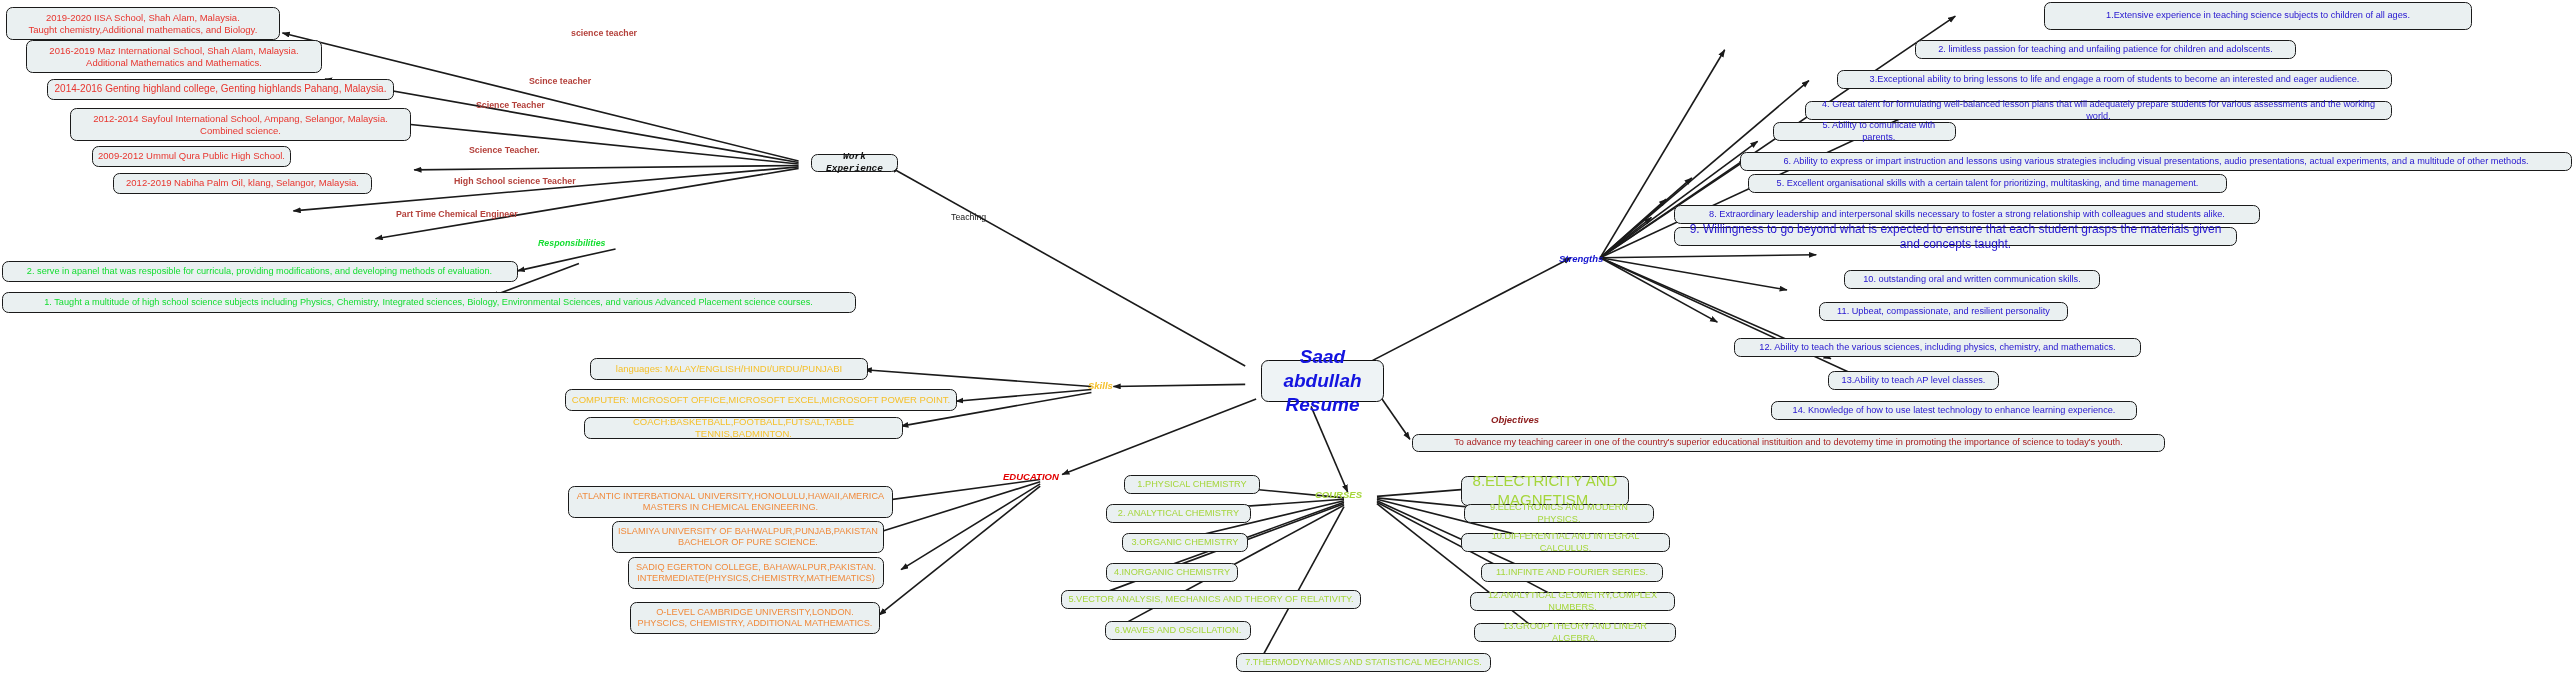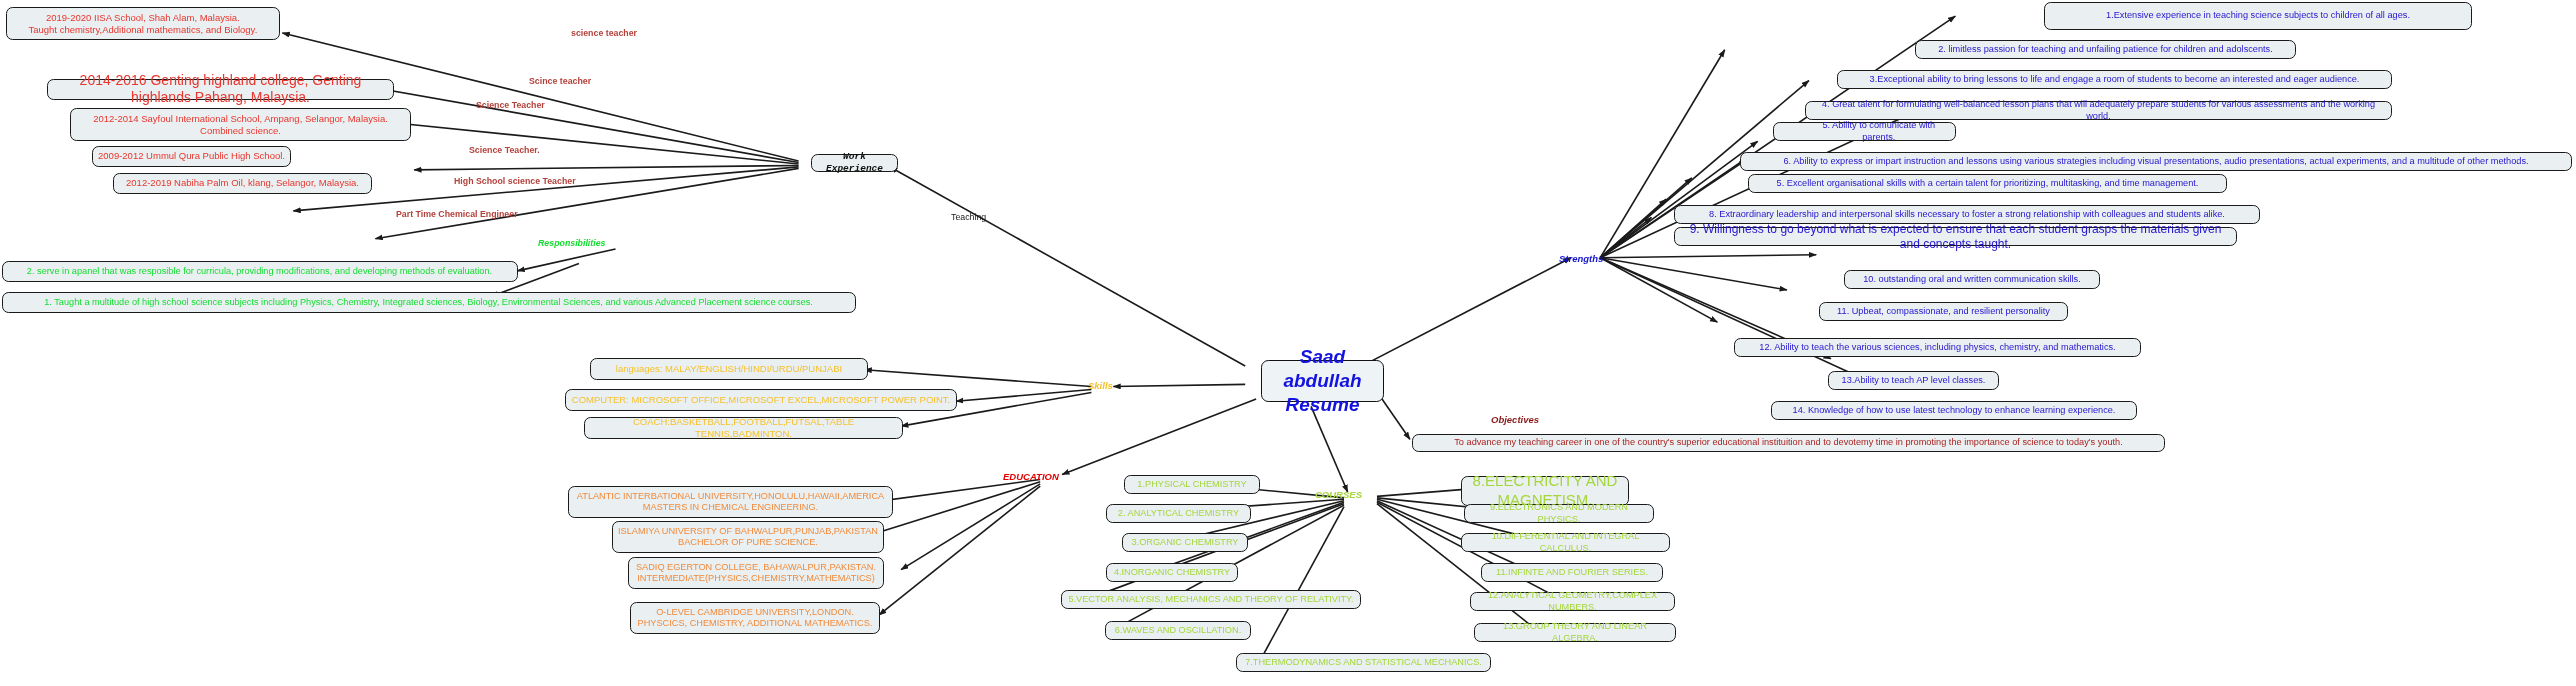--- a/index.html
+++ b/index.html
@@ -142,21 +142,25 @@
     <span>Science Teacher.</span></div>
   <div class="elabel plain" style="left:454px;top:176px;font-size:8.8px;color:#b4413b;">
     <span>High School science Teacher</span></div>
   <div class="elabel plain" style="left:396px;top:209px;font-size:8.8px;color:#b4413b;">
     <span>Part Time Chemical Engineer</span></div>
 
   <div class="node c-red" style="left:5.9px;top:7.3px;width:274px;height:33px;font-size:9.5px;flex-direction:column;">
     <span>2019-2020 IISA School, Shah Alam, Malaysia.</span>
     <span>Taught chemistry,Additional mathematics, and Biology.</span>
   </div>
-  <div class="node c-red" style="left:47px;top:79px;width:347px;height:20.5px;font-size:14px;flex-direction:column;">
+  <div class="node c-red" style="left:26px;top:40px;width:296px;height:33px;font-size:9.5px;flex-direction:column;">
+    <span>2016-2019 Maz International School, Shah Alam, Malaysia.</span>
+    <span>Additional Mathematics and Mathematics.</span>
+  </div>
+  <div class="node c-red" style="left:47px;top:79px;width:347px;height:20.5px;font-size:10px;flex-direction:column;">
     <span>2014-2016 Genting highland college, Genting highlands Pahang, Malaysia.</span>
   </div>
   <div class="node c-red" style="left:70px;top:108px;width:341px;height:33px;font-size:9.5px;flex-direction:column;">
     <span>2012-2014 Sayfoul International School, Ampang, Selangor, Malaysia.</span>
     <span>Combined science.</span>
   </div>
   <div class="node c-red" style="left:92px;top:146px;width:199px;height:20.5px;font-size:9.5px;flex-direction:column;">
     <span>2009-2012 Ummul Qura Public High School.</span>
   </div>
   <div class="node c-red" style="left:113px;top:173px;width:259px;height:20.5px;font-size:9.5px;flex-direction:column;">

